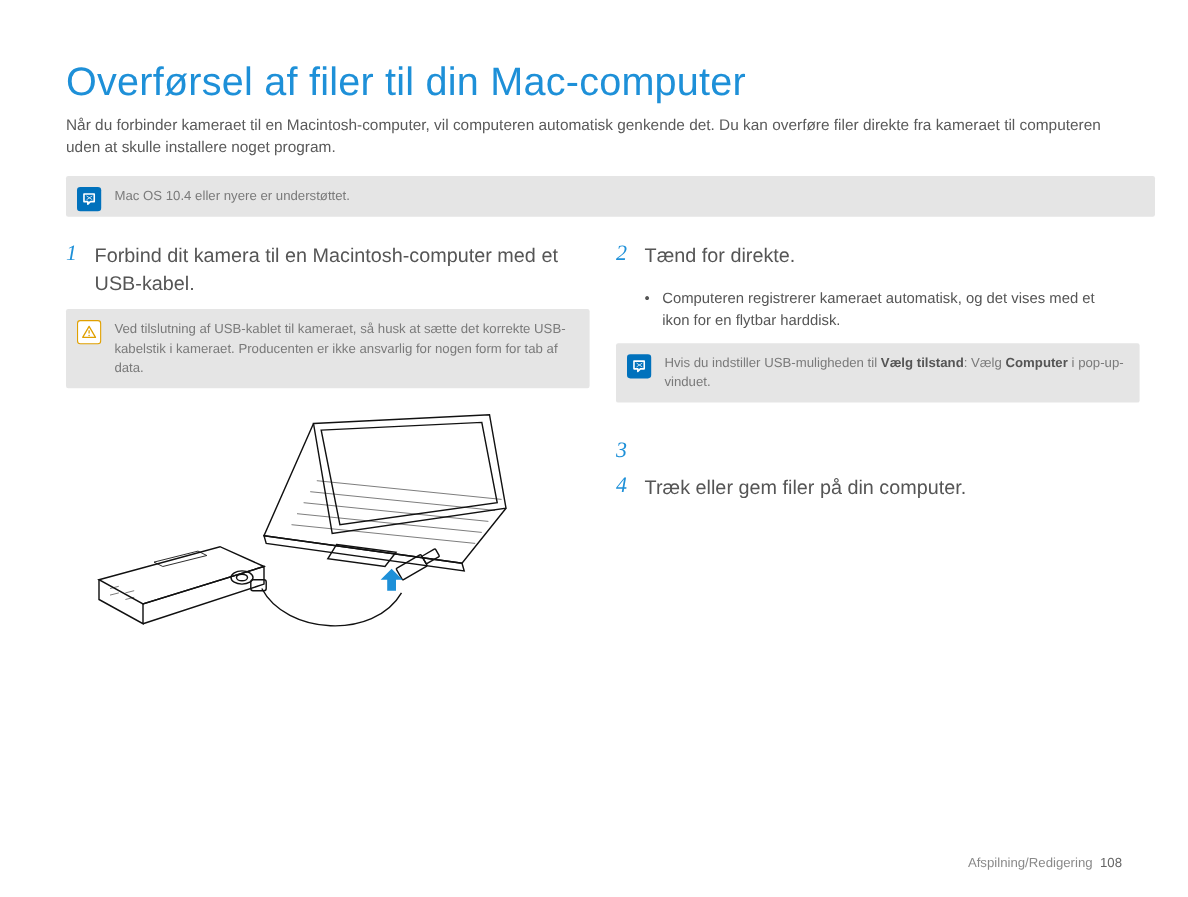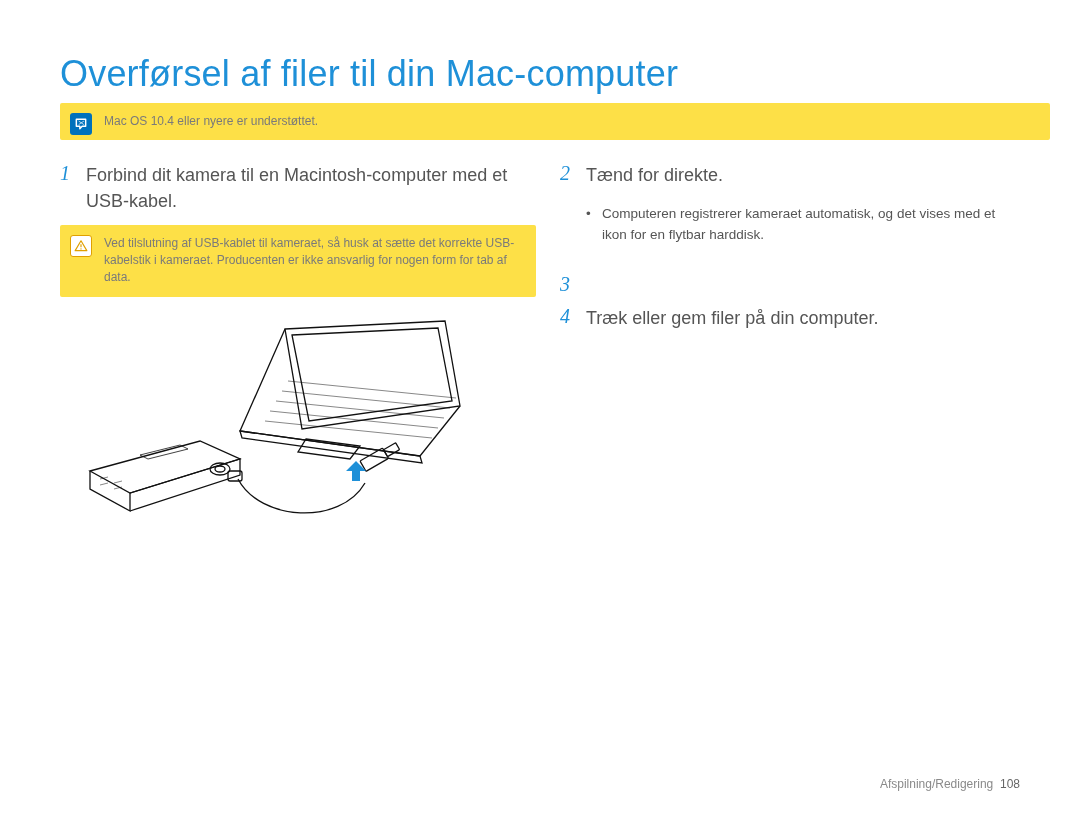--- a/index.html
+++ b/index.html
@@ -25,21 +25,21 @@
     margin: 0 0 8px 0;
     letter-spacing: 0.2px;
   }
   p.intro {
     font-size: 14px;
     line-height: 1.45;
     margin: 0 0 16px 0;
     color: #5a5a5a;
   }
   .note-box {
-    background: #fde047;
+    background: #e5e5e5;
     border-radius: 2px;
     padding: 10px 12px 10px 44px;
     position: relative;
     font-size: 12px;
     color: #7a7a7a;
     line-height: 1.45;
     margin: 6px 0 14px 0;
   }
   .note-box.narrow {
     width: 420px;
@@ -126,20 +126,21 @@
   }
   strong { font-weight: 700; color: #555; }
 </style>
 </head>
 <body>
 
 <div class="page">
 
   <h1 class="title">Overførsel af filer til din Mac-computer</h1>
 
+  <p class="intro">Når du forbinder kameraet til en Macintosh-computer, vil computeren automatisk genkende det. Du kan overføre filer direkte fra kameraet til computeren uden at skulle installere noget program.</p>
 
   <div class="note-box wide">
     <div class="note-icon info">
       <svg viewBox="0 0 24 24" fill="none" stroke="#ffffff" stroke-width="2.5">
         <path d="M4 4 L20 4 L20 16 L14 16 L10 20 L10 16 L4 16 Z" stroke-linejoin="round"></path>
         <path d="M8 7 L17 13 M17 7 L8 13" stroke-width="1.2"></path>
       </svg>
     </div>
     <span>Mac OS 10.4 eller nyere er understøttet.</span>
   </div>
@@ -223,20 +224,31 @@
 
       <div class="step">
         <div class="stepnum">2</div>
         <div class="steptext">Tænd for direkte.</div>
       </div>
 
       <div class="bullet">
         <span>Computeren registrerer kameraet automatisk, og det vises med et ikon for en flytbar harddisk.</span>
       </div>
 
+      <div class="note-box narrow">
+        <div class="note-icon info">
+          <svg viewBox="0 0 24 24" fill="none" stroke="#ffffff" stroke-width="2.5">
+            <path d="M4 4 L20 4 L20 16 L14 16 L10 20 L10 16 L4 16 Z" stroke-linejoin="round"></path>
+            <path d="M8 7 L17 13 M17 7 L8 13" stroke-width="1.2"></path>
+          </svg>
+        </div>
+        <span>
+          <span>Hvis du indstiller USB-muligheden til </span><strong>Vælg tilstand</strong><span>: Vælg </span><strong>Computer</strong><span> i pop-up-vinduet.</span>
+        </span>
+      </div>
 
       <div style="height:18px"></div>
 
       <div class="step">
         <div class="stepnum">3</div>
       </div>
 
       <div class="step">
         <div class="stepnum">4</div>
         <div class="steptext">Træk eller gem filer på din computer.</div>

